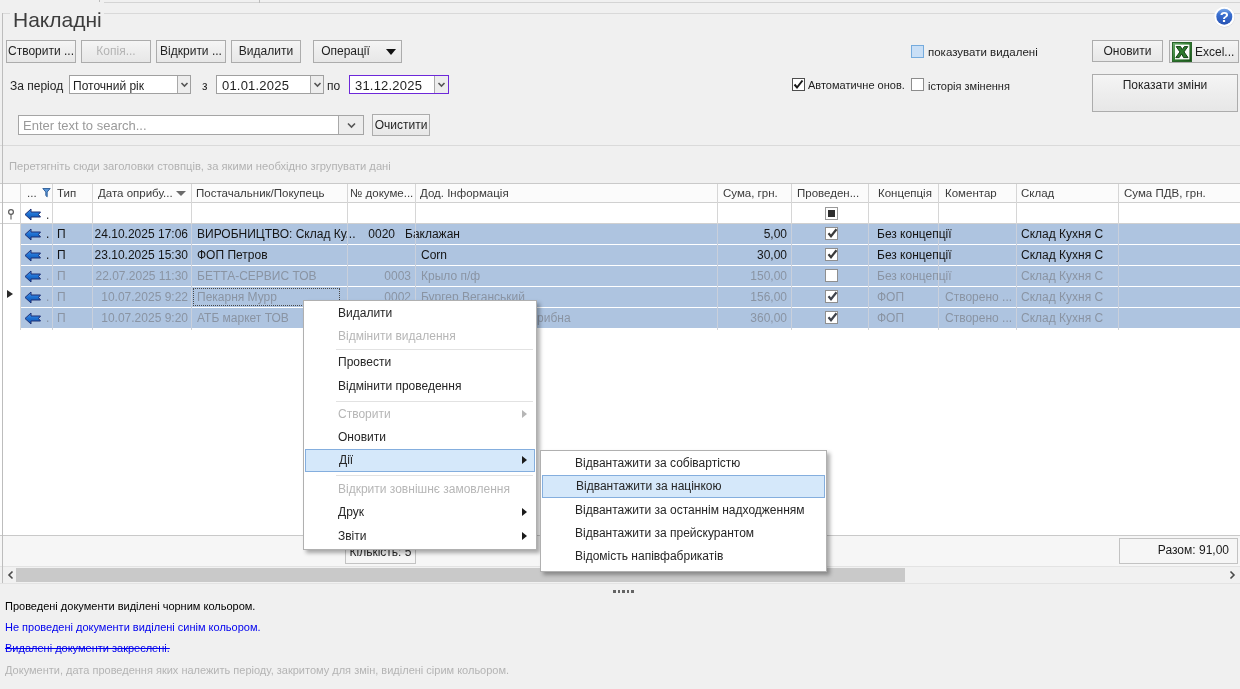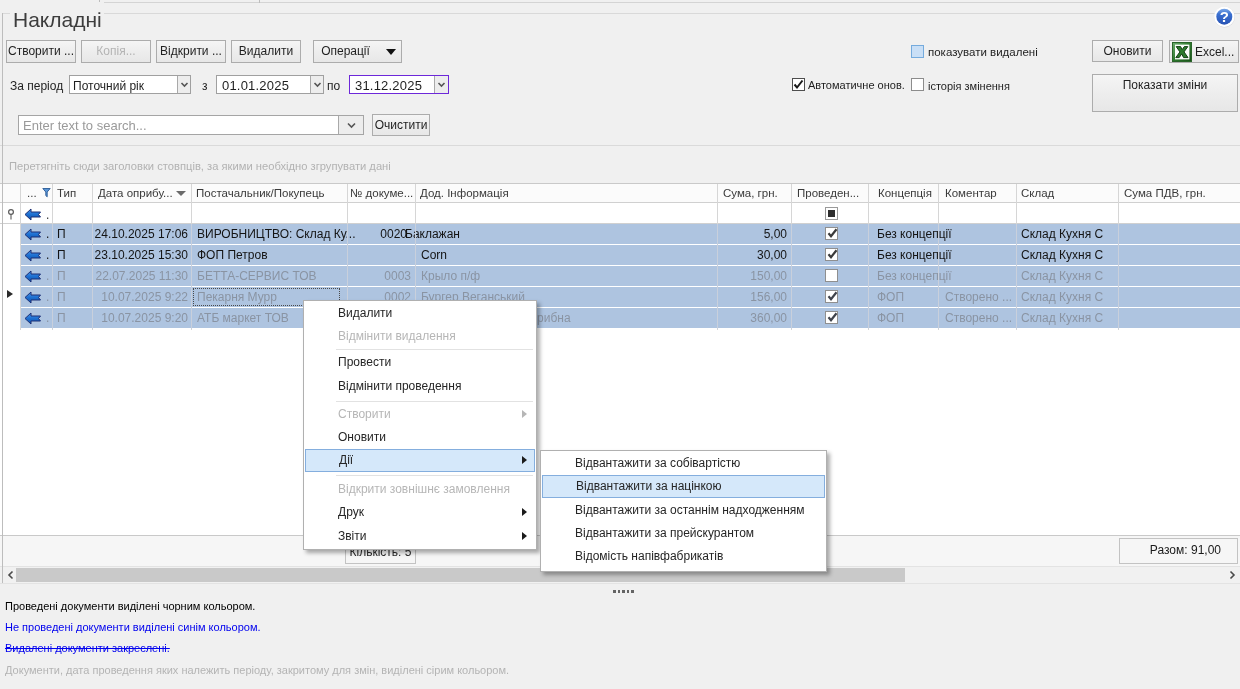--- a/index.html
+++ b/index.html
@@ -178,21 +178,21 @@
   <div class="vline" style="left:1118px;top:0;height:146px;"></div>
 
   <div class="row" style="top:40px;">
     <svg class="arrow" style="position:absolute;left:3px;top:4px" width="18" height="13" viewBox="0 0 18 13">
         <path d="M1 6.5 L7 1 L7 4 L16.5 4 L14.5 6.5 L16.5 9 L7 9 L7 12 Z" fill="url(#ag)" stroke="#1c2f75" stroke-width="1"></path>
       </svg>
     <span class="rc" style="left:25px;">.</span>
     <span class="rc" style="left:36px;">П</span>
     <span class="rc rr" style="left:71px;width:96px;">24.10.2025 17:06</span>
     <span class="rc" style="left:176px;">ВИРОБНИЦТВО: Склад Ку...</span>
-    <span class="rc rr" style="left:322px;width:64px;">0020</span>
+    <span class="rc rr" style="left:310px;width:64px;">0020</span>
     <span class="rc" style="left:384px;">Баклажан</span>
     <span class="rc rr" style="left:696px;width:70px;">5,00</span>
     <span class="rck"></span>
     <svg class="abs" style="left:804px;top:2px" width="15" height="15" viewBox="0 0 15 15">
         <path d="M3.5 7.2 L6 10.2 L11.5 3.2" fill="none" stroke="#3a3a3a" stroke-width="2.2"></path>
       </svg>
     <span class="rc" style="left:856px;">Без концепції</span>
     <span class="rc" style="left:1000px;">Склад Кухня С</span>
   </div>
   <div class="row" style="top:61px;">
@@ -277,21 +277,21 @@
   <div class="vline2" style="left:717px;top:40px;height:105px;"></div>
   <div class="vline2" style="left:791px;top:40px;height:105px;"></div>
   <div class="vline2" style="left:868px;top:40px;height:105px;"></div>
   <div class="vline2" style="left:938px;top:40px;height:105px;"></div>
   <div class="vline2" style="left:1016px;top:40px;height:105px;"></div>
   <div class="vline2" style="left:1118px;top:40px;height:105px;"></div>
 </div>
 
 <div class="abs" style="left:0;top:535px;width:1240px;height:31px;background:#f6f6f6;border-top:1px solid #c9c9c9;"></div>
 <div class="abs" style="left:345px;top:541px;width:71px;height:23px;background:#f6f6f6;border:1px solid #c3c3c3;text-align:center;line-height:21px;color:#2a2a2a;">Кількість: 5</div>
-<div class="abs" style="left:1119px;top:538px;width:119px;height:26px;background:#f6f6f6;border:1px solid #c3c3c3;text-align:right;line-height:22px;padding-right:16px;color:#1a1a1a;">Разом: 91,00</div>
+<div class="abs" style="left:1119px;top:538px;width:119px;height:26px;background:#f6f6f6;border:1px solid #c3c3c3;text-align:right;line-height:22px;padding-right:8px;color:#1a1a1a;">Разом: 91,00</div>
 
 <div class="abs" style="left:0;top:566px;width:1240px;height:18px;background:#f1f1f1;border-top:1px solid #e3e3e3;border-bottom:1px solid #e3e3e3;"></div>
 <div class="abs" style="left:16px;top:568px;width:889px;height:14px;background:#c9c9c9;"></div>
 <svg class="abs" style="left:6px;top:570px" width="10" height="10" viewBox="0 0 10 10">
     <path d="M6.5 1.5 L3 5 L6.5 8.5" fill="none" stroke="#4a4a4a" stroke-width="1.6"></path>
   </svg>
 <svg class="abs" style="left:1227px;top:570px" width="10" height="10" viewBox="0 0 10 10">
     <path d="M3.5 1.5 L7 5 L3.5 8.5" fill="none" stroke="#4a4a4a" stroke-width="1.6"></path>
   </svg>
 

